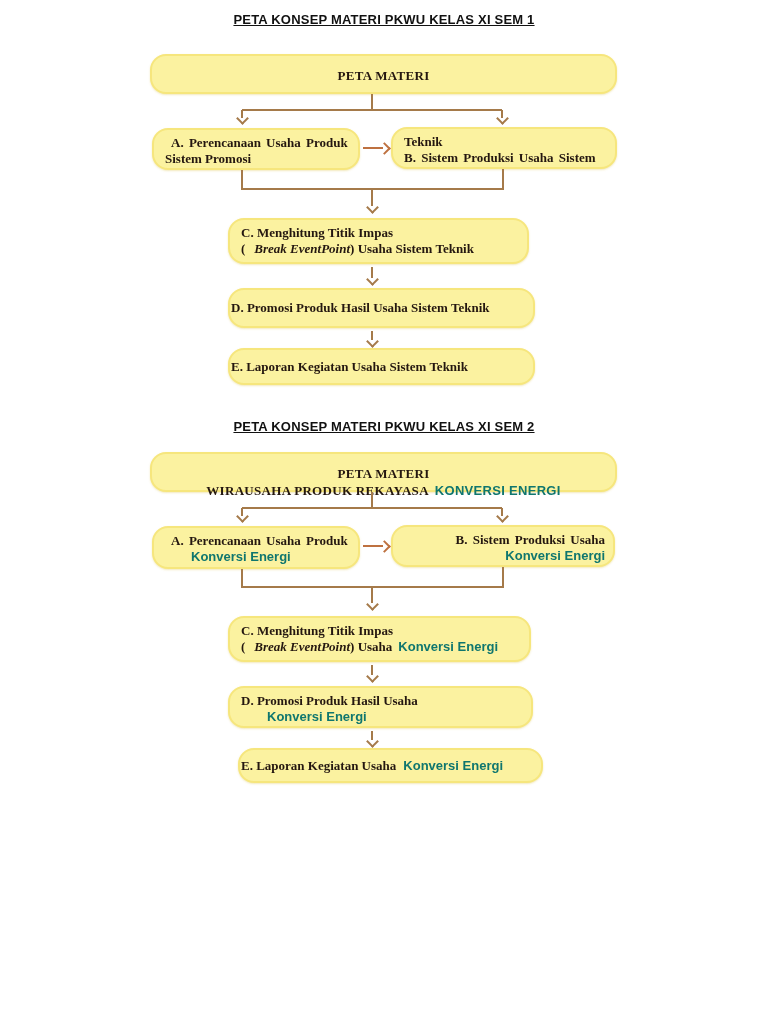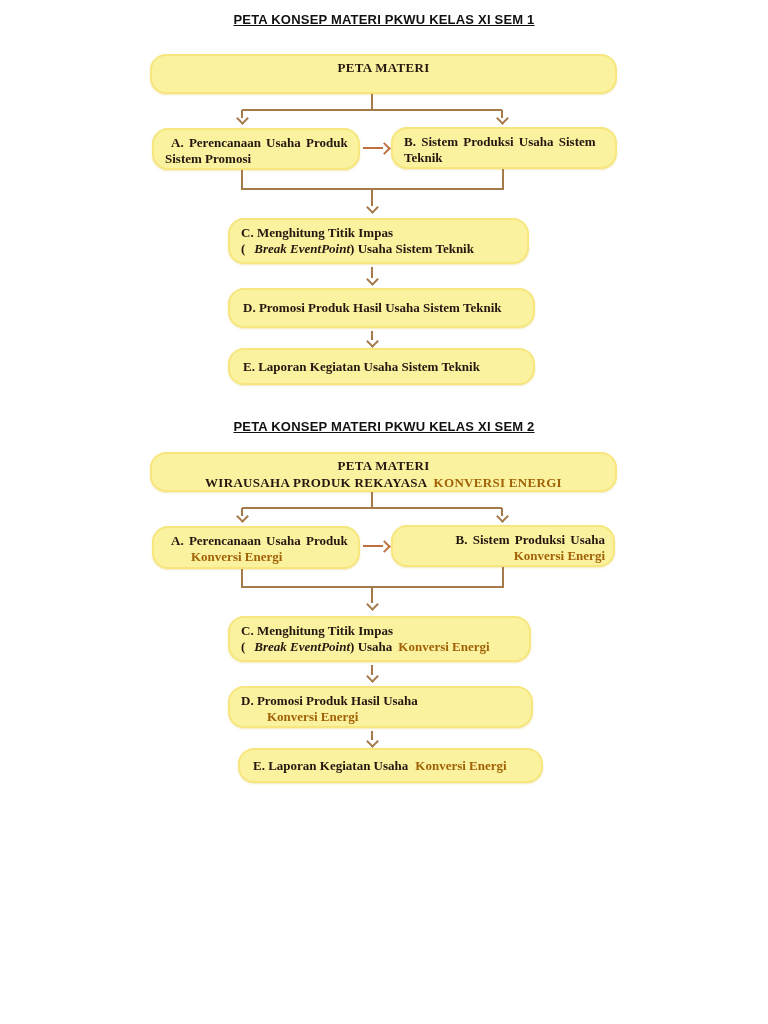--- a/index.html
+++ b/index.html
@@ -13,26 +13,26 @@
     font-family:"Liberation Sans", sans-serif;font-weight:bold;font-size:13px;
     letter-spacing:.2px;color:#111111;text-decoration:underline;
   }
   .box{
     position:absolute;background:#FBF2A0;border:2px solid #F6E67D;border-radius:16px;
     box-sizing:border-box;color:#241710;font-weight:bold;font-size:13px;line-height:16px;
     box-shadow:0 1px 2px rgba(226,206,110,.45);
   }
   .box .ln{white-space:nowrap;}
   .center{text-align:center;}
-  .main{padding-top:3px;letter-spacing:.3px;line-height:17px;}
+  .main{padding-top:11px;letter-spacing:.3px;line-height:17px;}
   .pad{padding:5px 8px 0 11px;}
-  .flexbox{display:flex;align-items:center;padding-left:13px;text-align:center;}
+  .flexbox{display:flex;align-items:center;padding-left:1px;text-align:center;}
   .ind1{text-indent:6px;word-spacing:2px;}
   .ws{word-spacing:2px;}
-  .sans{font-family:Liberation Serif, serif;color:#a16207;}
+  .sans{font-family:Liberation Sans, sans-serif;color:#0f766e;}
   .ital{font-style:italic;margin-left:9px;}
   .vl,.hl{position:absolute;background:#A57A4A;}
   .vl{width:2px;}
   .hl{height:2px;}
   .orange{background:#BE7140;}
   .chev{position:absolute;width:7px;height:7px;border-right:2px solid #A57A4A;border-bottom:2px solid #A57A4A;background:transparent;}
   .chev.down{transform:rotate(45deg);}
   .chev.right{transform:rotate(-45deg);border-color:#BE7140;}
 </style>
 </head>
@@ -57,22 +57,22 @@
 
     <div class="box pad" style="left:152px;top:128px;width:208px;height:42px;">
       <div class="ln ind1">A. Perencanaan Usaha Produk</div>
       <div class="ln">Sistem Promosi</div>
     </div>
 
     <div class="hl orange" style="left:363px;top:147px;width:20px;"></div>
     <div class="chev right" style="left:380px;top:144px;"></div>
 
     <div class="box pad" style="left:391px;top:127px;width:226px;height:42px;">
+      <div class="ln">Teknik</div>
       <div class="ln ws">B. Sistem Produksi Usaha Sistem</div>
-      <div class="ln">Teknik</div>
     </div>
 
     <div class="vl" style="left:241px;top:170px;height:19px;"></div>
     <div class="vl" style="left:502px;top:169px;height:20px;"></div>
     <div class="hl" style="left:241px;top:188px;width:263px;"></div>
     <div class="vl" style="left:371px;top:189px;height:17px;"></div>
     <div class="chev down" style="left:368px;top:203px;"></div>
 
     <div class="box pad" style="left:228px;top:218px;width:301px;height:46px;">
       <div class="ln">C. Menghitung Titik Impas</div>

